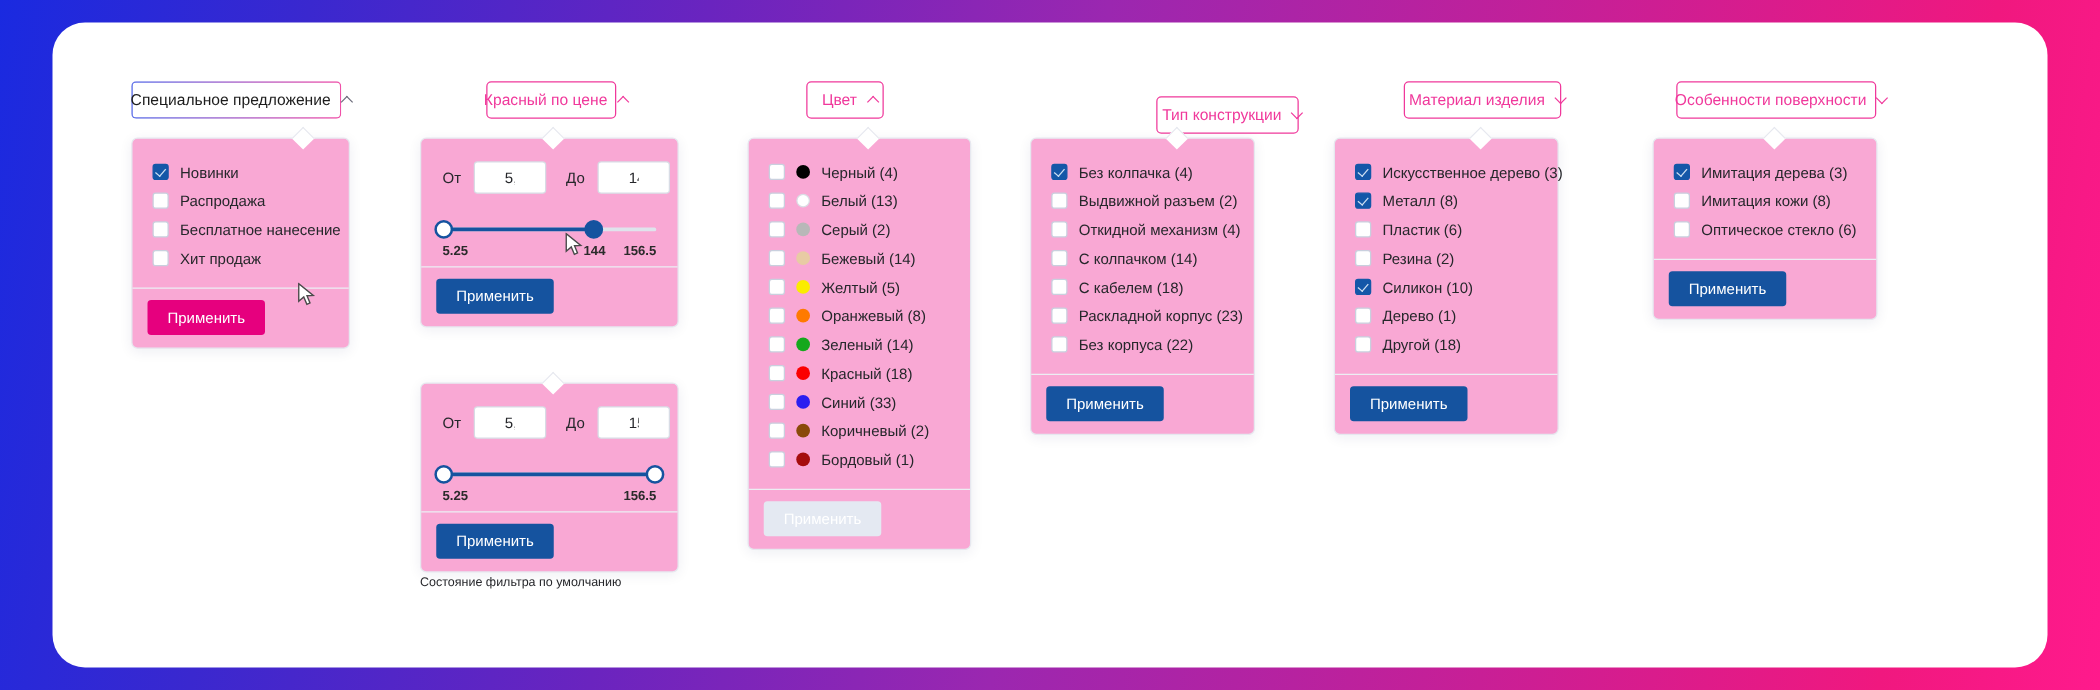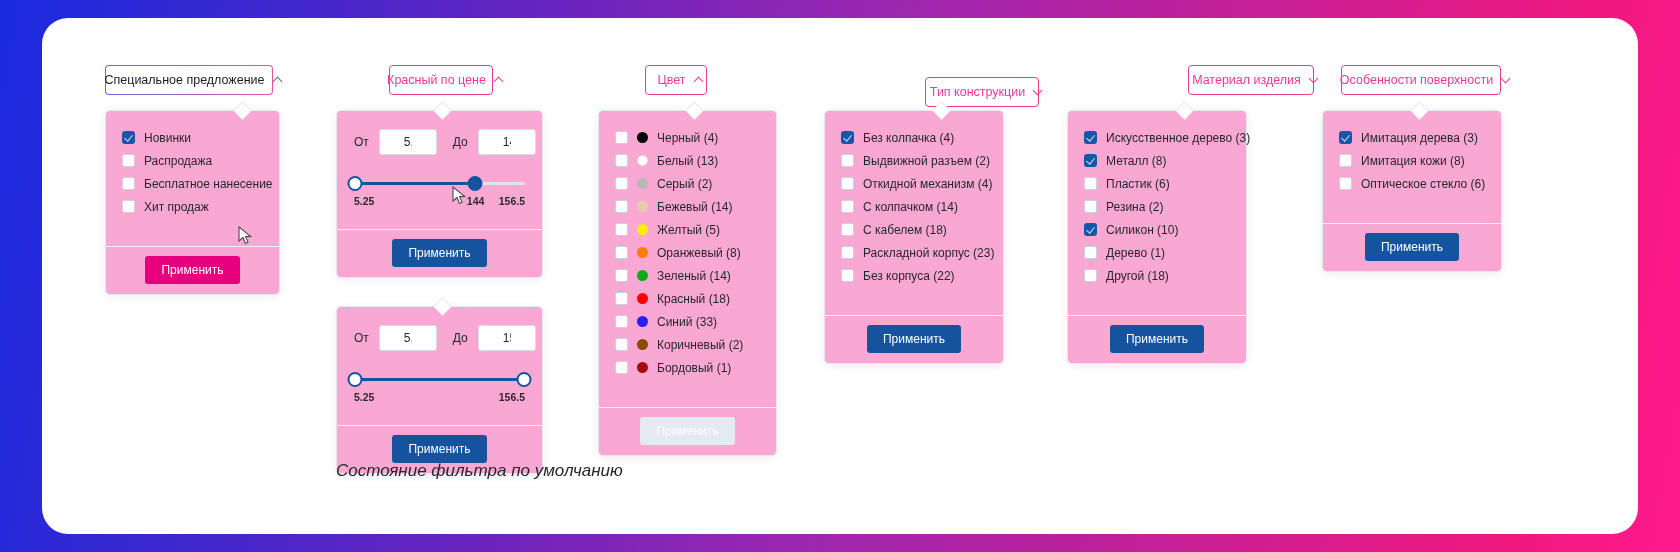--- a/index.html
+++ b/index.html
@@ -71,22 +71,21 @@
     background: #ffffff;
     border-left: 1px solid #e6e8ef;
     border-top: 1px solid #e6e8ef;
     transform: rotate(45deg);
   }
   .panel-body { padding: 15px 16px 12px 16px; }
   .panel-foot {
     border-top: 1px solid #eceef3;
     padding: 9px 12px 10px 12px;
     display: flex;
-    justify-content: center;
-    margin-top: 16px;
+    justify-content: flex-start;
   }
 
   
   .crow {
     display: flex;
     align-items: center;
     gap: 9px;
     height: 23px;
     cursor: pointer;
   }
@@ -155,21 +154,21 @@
     position: absolute; top: 3px;
     width: 15px; height: 15px; border-radius: 50%;
     background: #ffffff; border: 2px solid #15539f;
     transform: translateX(-50%);
     cursor: pointer;
   }
   .knob.filled { background: #15539f; }
   .tickrow { position: absolute; left: 0; right: 0; top: 22px; }
   .tick { position: absolute; font-size: 10.5px; color: #2b2b2b; font-weight: bold; }
 
-  .caption { position: absolute; font-size: 17px; color: #26272b; white-space: nowrap; font-style: italic; }
+  .caption { position: absolute; font-size: 10px; color: #26272b; white-space: nowrap; }
 
   
   .cursor { position: absolute; width: 16px; height: 20px; pointer-events: none; }
 </style>
 </head>
 <body>
 
 <div class="canvas">
   <div class="stage">
 
@@ -370,21 +369,21 @@
         <div class="crow">
           <span class="cbox"></span>
           <span class="clabel">Без корпуса (22)</span>
         </div>
       </div>
       <div class="panel-foot">
         <button class="btn btn-blue">Применить</button>
       </div>
     </div>
 
-    <div class="chip" style="left:1146px; top:47px; width:126px;">
+    <div class="chip" style="left:1081px; top:47px; width:126px;">
       <span class="chip-label">Материал изделия</span>
       <span class="chev down"></span>
     </div>
 
     <div class="panel" style="left:1025px; top:92px; width:180px;">
       <div class="notch" style="left:110px;"></div>
       <div class="panel-body">
         <div class="crow">
           <span class="cbox on"></span>
           <span class="clabel">Искусственное дерево (3)</span>

